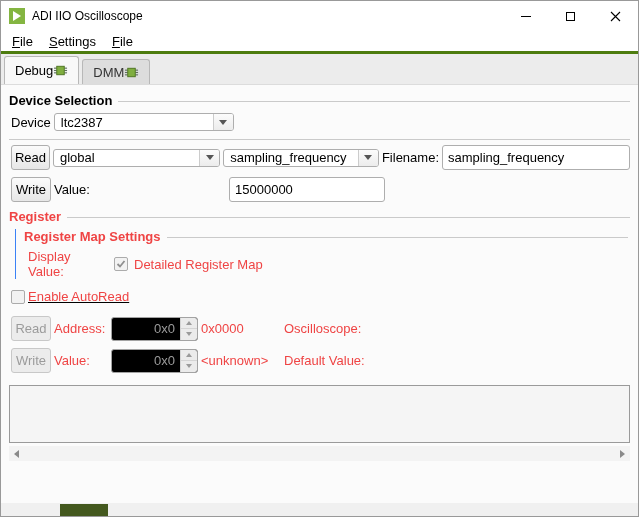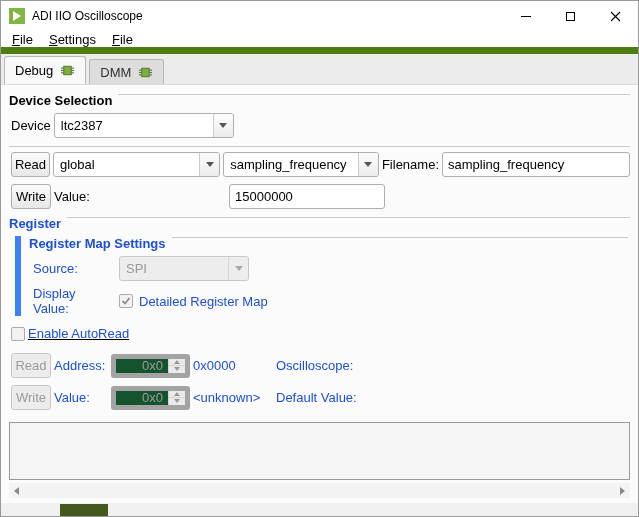--- a/index.html
+++ b/index.html
@@ -17,77 +17,77 @@
   
   .titlebar { height: 30px; background: #fff; display: flex; align-items: center; padding-left: 8px; }
   .app-icon { width: 16px; height: 16px; flex: 0 0 16px; }
   .title-text { margin-left: 7px; font-size: 12px; }
   .win-controls { margin-left: auto; display: flex; height: 30px; }
   .win-btn { width: 45px; height: 30px; display: flex; align-items: center; justify-content: center; cursor: default; }
   .glyph-min { width: 10px; height: 1px; background: #000; }
   .glyph-max { width: 9px; height: 9px; border: 1px solid #000; }
 
   
-  .menubar { height: 23px; background: #fff; display: flex; align-items: center; padding-left: 3px; border-bottom: 7px solid #4d7c0f; }
+  .menubar { height: 23px; background: #fff; display: flex; align-items: center; padding-left: 3px; border-bottom: 3px solid #4d7c0f; }
   .menu-item { display: inline-block; padding: 2px 8px; }
   .menu-item::first-letter { text-decoration: underline; }
 
   
   .tabstrip { height: 31px; background: #ececec; display: flex; align-items: flex-end; padding-left: 3px; gap: 3px; border-bottom: 1px solid #dcdcdc; }
-  .tab { display: flex; align-items: center; gap: 7px; padding: 0 10px; height: 25px; border: 1px solid #b8b8b8; border-bottom: none; border-radius: 3px 3px 0 0; background: #dddddd; color: #333; }
+  .tab { display: flex; align-items: center; padding: 0 10px; height: 25px; border: 1px solid #b8b8b8; border-bottom: none; border-radius: 3px 3px 0 0; background: #dddddd; color: #333; }
   .tab.active { background: #f8f8f8; height: 28px; color: #000; }
 
   
   .content { padding: 6px 6px 0 6px; }
 
-  .frame-title { display: flex; margin: 2px 2px 5px 2px; }
+  .frame-title { display: flex; align-items: center; margin: 2px 2px 5px 2px; }
   .frame-title .flabel { font-weight: bold; padding-right: 6px; white-space: nowrap; }
   .frame-title .fline { flex: 1; height: 1px; background: #cacaca; margin-top: 1px; }
-  .gray { color: #1d4ed8; }
+  .gray { color: #ef4444; }
 
   .row { display: flex; align-items: center; gap: 3px; margin: 0 2px 7px 4px; }
 
   .btn {
     width: 40px; height: 25px; border: 1px solid #aeaeae; border-radius: 3px;
     background: linear-gradient(#fbfbfb, #e7e7e7);
     display: flex; align-items: center; justify-content: center;
     font: inherit; cursor: default;
   }
   .btn.disabled { background: #ececec; color: #9b9b9b; border-color: #c8c8c8; }
 
-  .combo { display: flex; align-items: center; height: 25px; border: 1px solid #aeaeae; border-radius: 3px; background: #fff; overflow: hidden; }
+  .combo { display: flex; align-items: center; height: 18px; border: 1px solid #aeaeae; border-radius: 3px; background: #fff; overflow: hidden; }
   .combo .ctxt { flex: 1; padding: 0 6px; white-space: nowrap; overflow: hidden; }
   .combo .carrow { width: 20px; align-self: stretch; display: flex; align-items: center; justify-content: center; border-left: 1px solid #ccc; background: linear-gradient(#fcfcfc, #ececec); }
   .combo.disabled { background: #ededed; color: #9b9b9b; border-color: #c8c8c8; }
   .combo.disabled .carrow { background: #ededed; border-left-color: #d6d6d6; }
   .tri-down { width: 0; height: 0; border-left: 4px solid transparent; border-right: 4px solid transparent; border-top: 5px solid #555; }
   .combo.disabled .tri-down { border-top-color: #a8a8a8; }
 
   .entry { height: 25px; border: 1px solid #aeaeae; border-radius: 3px; padding: 0 5px; font: inherit; background: #fff; color: #000; }
 
   .w-dev { width: 180px; }
   .w-scope { width: 172px; }
   .w-attr { width: 160px; }
   .w-fname { flex: 1; }
   .w-val2 { width: 156px; }
   .lbl-spacer { width: 172px; }
 
   
-  .subframe { margin: 0 2px 6px 8px; border-left: 6px solid #3b82f6; }
+  .subframe { margin: 0 2px 6px 8px; border-left: 1px solid #3b82f6; }
   .sub-row { display: flex; align-items: center; gap: 6px; margin: 0 2px 5px 12px; }
   .lbl-sub { width: 80px; }
 
   .checkbox { width: 14px; height: 14px; border: 1px solid #ababab; border-radius: 2px; background: #f2f2f2; display: flex; align-items: center; justify-content: center; flex: 0 0 14px; }
   .checkbox svg { display: none; }
   .checkbox.checked svg { display: block; }
 
   .lbl-rw { width: 54px; }
   .after-spin { width: 80px; }
 
-  .spin { display: flex; height: 24px; border: 5px solid #a3a3a3; border-radius: 3px; background: #14532d; overflow: hidden; }
+  .spin { display: flex; height: 24px; border: 1px solid #a3a3a3; border-radius: 3px; background: #000000; overflow: hidden; padding-left: 16px; }
   .spin .sval { width: 52px; display: flex; align-items: center; justify-content: flex-end; padding: 0 5px; color: #9b9b9b; }
   .spin .sbtns { width: 17px; display: flex; flex-direction: column; border-left: 1px solid #d4d4d4; }
   .spin .sbtn { flex: 1; display: flex; align-items: center; justify-content: center; background: #ebebeb; }
   .spin .sbtn + .sbtn { border-top: 1px solid #d4d4d4; }
   .tri-up-s { width: 0; height: 0; border-left: 3px solid transparent; border-right: 3px solid transparent; border-bottom: 4px solid #9a9a9a; }
   .tri-down-s { width: 0; height: 0; border-left: 3px solid transparent; border-right: 3px solid transparent; border-top: 4px solid #9a9a9a; }
 
   .bigbox { margin: 12px 2px 0 2px; height: 58px; border: 1px solid #9a9a9a; background: #f5f5f5; }
   .hscroll { margin: 3px 2px 0 2px; height: 15px; display: flex; align-items: center; background: #f3f3f3; }
   .scroll-btn { width: 15px; height: 15px; display: flex; align-items: center; justify-content: center; }
@@ -214,29 +214,20 @@
       <span class="flabel gray">Register</span>
       <span class="fline"></span>
     </div>
 
     <div class="subframe">
       <div class="frame-title" style="margin-left:8px;">
         <span class="flabel gray">Register Map Settings</span>
         <span class="fline"></span>
       </div>
       <div class="sub-row">
-        <span class="lbl-sub gray">Source:</span>
-        <div class="combo disabled" style="width:130px;">
-          <span class="ctxt">SPI</span>
-          <span class="carrow">
-              <span class="tri-down"></span>
-            </span>
-        </div>
-      </div>
-      <div class="sub-row">
         <span class="lbl-sub gray">Display Value:</span>
         <span class="checkbox checked">
           <svg width="10" height="10" viewBox="0 0 10 10">
               <path d="M1.5 5 L4 7.5 L8.5 2" stroke="#8f8f8f" stroke-width="1.8" fill="none"></path>
             </svg>
         </span>
         <span class="gray">Detailed Register Map</span>
       </div>
     </div>
 

